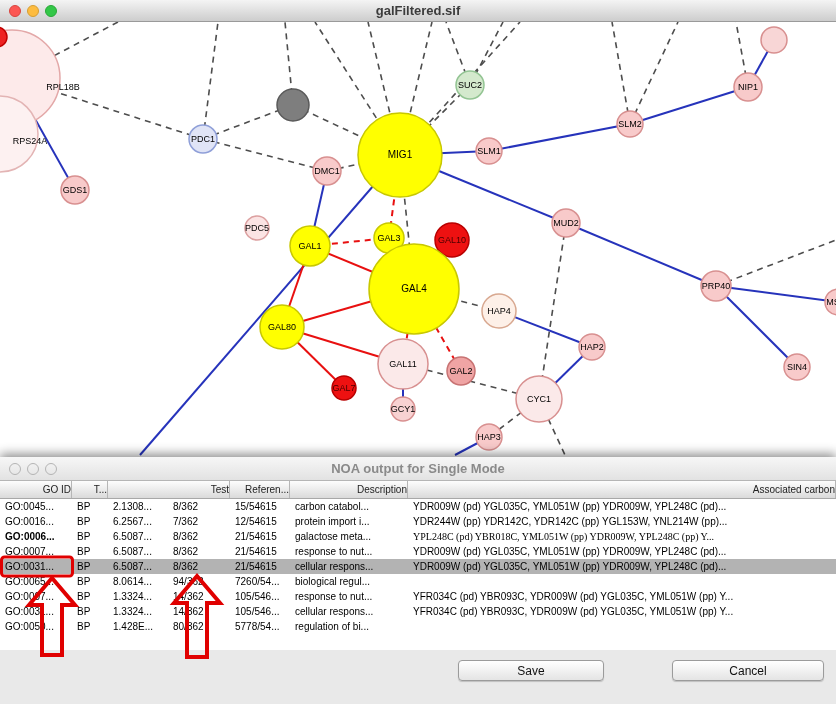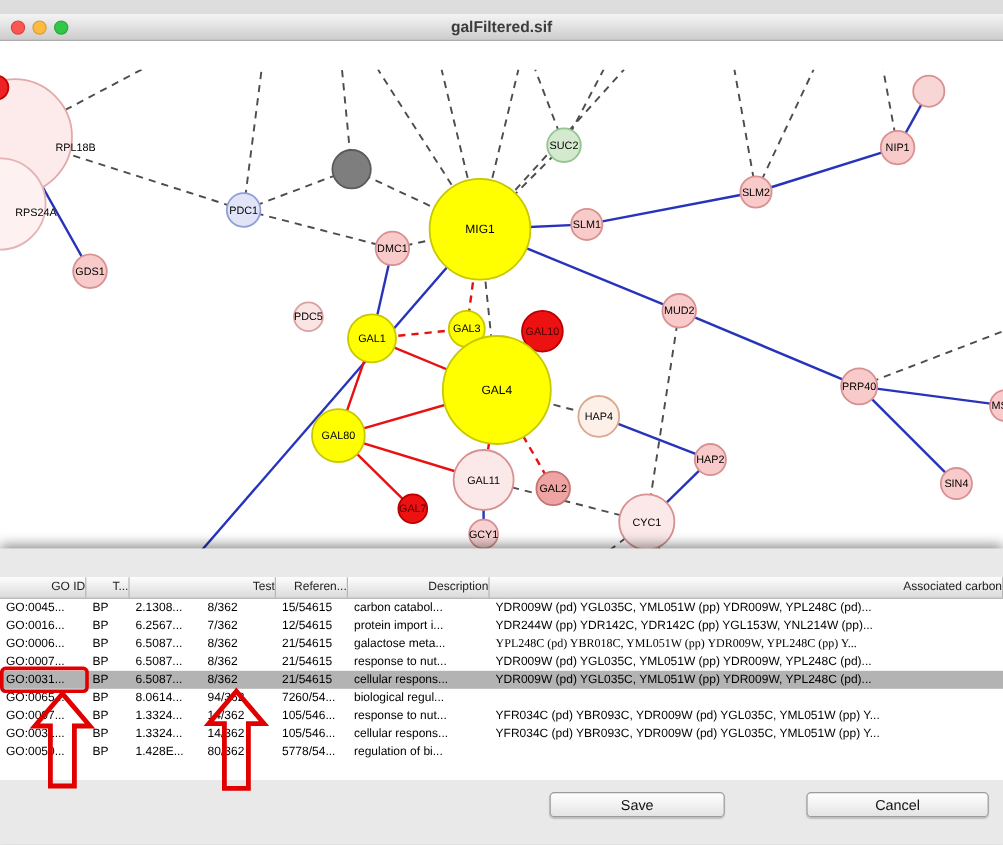--- a/index.html
+++ b/index.html
@@ -1,30 +1,30 @@
 <!DOCTYPE html>
 <html><head>
 <meta charset="utf-8">
 <style>
   html,body{margin:0;padding:0;background:#fff;}
   .screen{position:relative;width:836px;height:704px;overflow:hidden;
           font-family:"Liberation Sans",sans-serif;background:#ddd;}
   .window{position:absolute;left:0;width:836px;}
 
   
-  .graph-window{top:12px;height:457px;background:#fff;}
+  .graph-window{top:0;height:457px;background:#fff;}
   .titlebar{position:absolute;top:0;left:0;right:0;height:22px;
             background:linear-gradient(#f4f4f4,#cdcdcd);
             border-bottom:1px solid #9a9a9a;box-sizing:border-box;}
   .titlebar .title{text-align:center;font-size:13px;font-weight:bold;color:#3c3c3c;line-height:21px;}
   .tl{position:absolute;top:5px;width:12px;height:12px;border-radius:50%;box-sizing:border-box;}
   .tl.red{left:9px;background:#fc5753;border:1px solid #d8453f;}
   .tl.yellow{left:27px;background:#fdbc40;border:1px solid #d69e34;}
   .tl.green{left:45px;background:#33c748;border:1px solid #29a838;}
-  .graph-area{position:absolute;top:22px;left:0;width:736px;height:435px;background:#fff;margin-top:24px;}
+  .graph-area{position:absolute;top:22px;left:0;width:736px;height:435px;background:#fff;}
   .graph-area svg{display:block;}
 
   
   .noa-window{top:457px;height:247px;background:#e9e9e9;
               box-shadow:0 -3px 10px rgba(0,0,0,.45);}
   .titlebar.inactive{height:24px;background:linear-gradient(#f7f7f7,#e2e2e2);
             border-bottom:1px solid #b5b5b5;}
   .titlebar.inactive .title{line-height:23px;color:#8a8a8a;}
   .tl.hollow{background:transparent;border:1px solid #b4b4b4;top:6px;}
   .tl.h1{left:9px;} .tl.h2{left:27px;} .tl.h3{left:45px;}
@@ -170,20 +170,26 @@
           <text x="716" y="289" text-anchor="middle" font-size="9" font-family="&quot;Liberation Sans&quot;, sans-serif" fill="#000">PRP40</text>
           <circle cx="797" cy="367" r="13" fill="#f8caca" stroke="#d89090" stroke-width="1.5"></circle>
           <text x="797" y="370" text-anchor="middle" font-size="9" font-family="&quot;Liberation Sans&quot;, sans-serif" fill="#000">SIN4</text>
           <circle cx="838" cy="302" r="13" fill="#f8caca" stroke="#d89090" stroke-width="1.5"></circle>
           <text x="838" y="305" text-anchor="middle" font-size="9" font-family="&quot;Liberation Sans&quot;, sans-serif" fill="#000">MSL1</text>
         </svg>
     </div>
   </section>
 
   <section class="window noa-window">
+    <div class="titlebar inactive">
+      <span class="tl hollow h1"></span>
+      <span class="tl hollow h2"></span>
+      <span class="tl hollow h3"></span>
+      <div class="title">NOA output for Single Mode</div>
+    </div>
 
     <div class="table">
       <div class="thead" id="thead">
           <div class="th" style="width: 72px;">GO ID</div>
           <div class="th" style="width: 36px;">T...</div>
           <div class="th" style="width: 60px; margin-top: 22px;">P-value</div>
           <div class="th" style="width: 62px;">Test</div>
           <div class="th" style="width: 60px;">Referen...</div>
           <div class="th" style="width: 118px;">Description</div>
           <div class="th" style="width: 428px;">Associated carbon</div>
@@ -201,21 +207,21 @@
           <div class="tr">
             <div class="td" style="width: 72px;">GO:0016...</div>
             <div class="td" style="width: 36px;">BP</div>
             <div class="td" style="width: 60px;">6.2567...</div>
             <div class="td" style="width: 62px;">7/362</div>
             <div class="td" style="width: 60px;">12/54615</div>
             <div class="td" style="width: 118px;">protein import i...</div>
             <div class="td" style="width: 428px;">YDR244W (pp) YDR142C, YDR142C (pp) YGL153W, YNL214W (pp)...</div>
           </div>
           <div class="tr">
-            <div class="td" style="width: 72px;">GO:0006...</div>
+            <div class="td" style="width: 72px; font-weight: bold;">GO:0006...</div>
             <div class="td" style="width: 36px;">BP</div>
             <div class="td" style="width: 60px;">6.5087...</div>
             <div class="td" style="width: 62px;">8/362</div>
             <div class="td" style="width: 60px;">21/54615</div>
             <div class="td" style="width: 118px;">galactose meta...</div>
             <div class="td" style="width: 428px; font-family: Liberation Serif, serif;">YPL248C (pd) YBR018C, YML051W (pp) YDR009W, YPL248C (pp) Y...</div>
           </div>
           <div class="tr">
             <div class="td" style="width: 72px;">GO:0007...</div>
             <div class="td" style="width: 36px;">BP</div>

